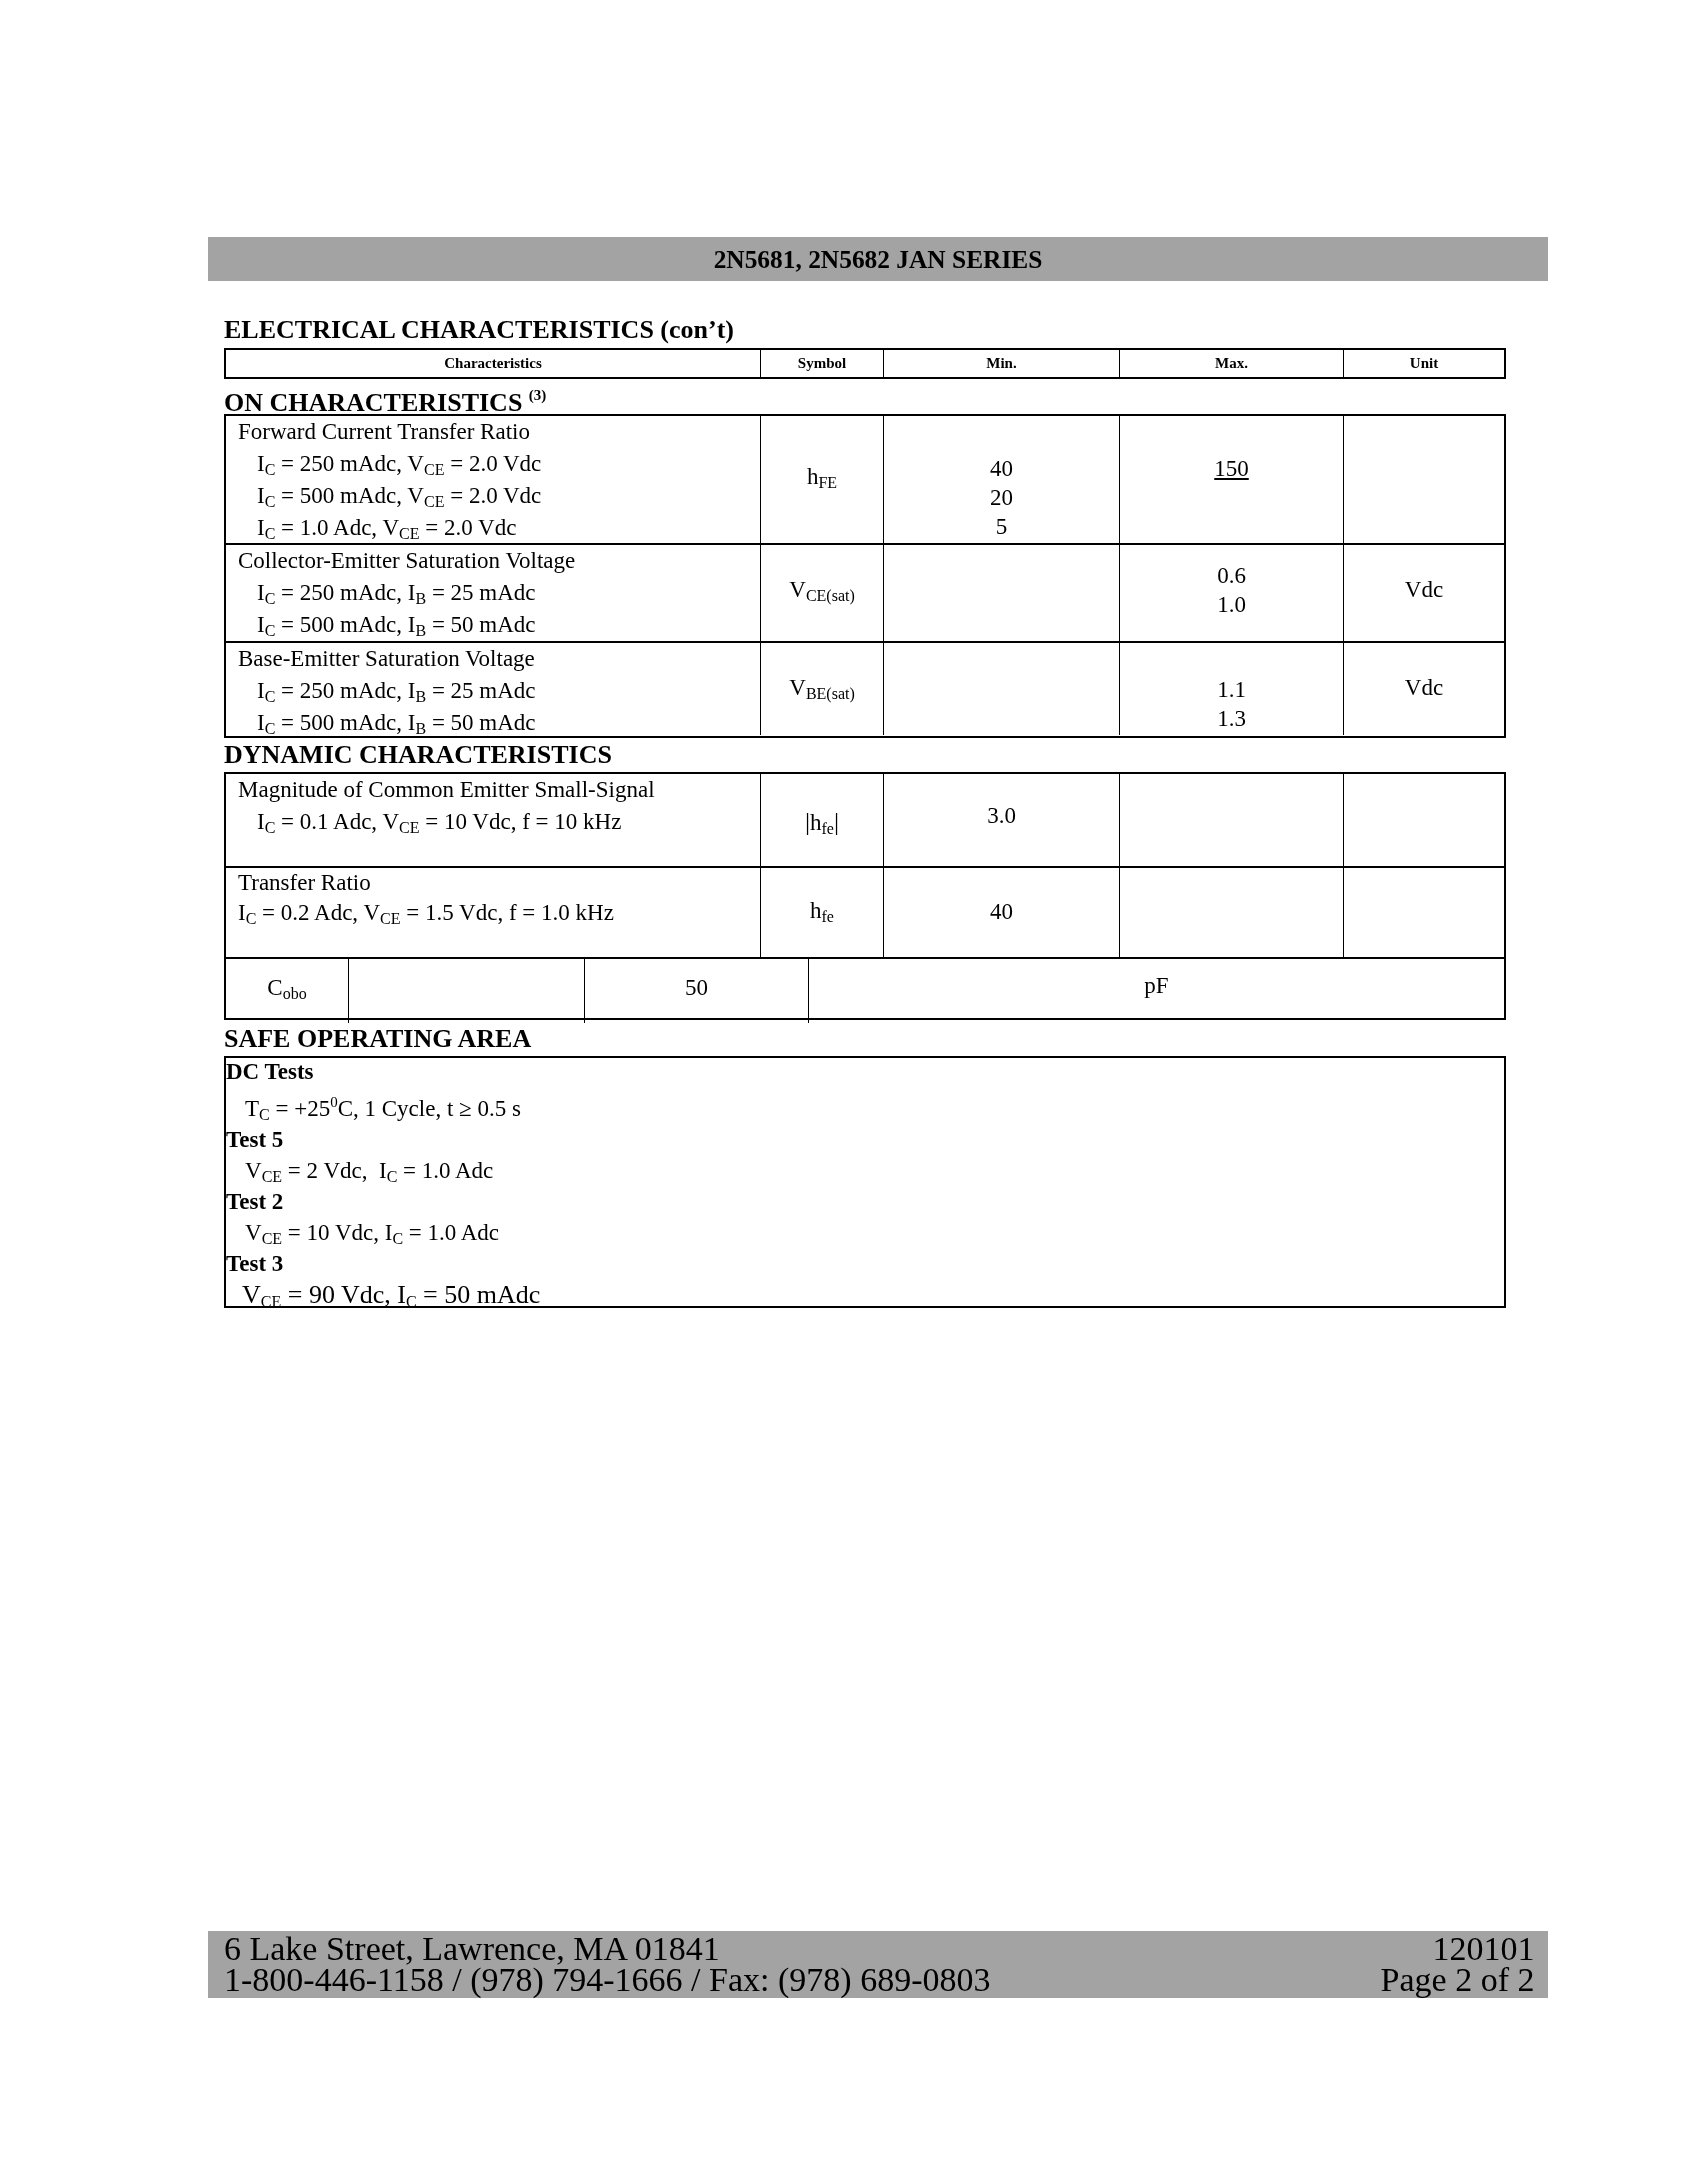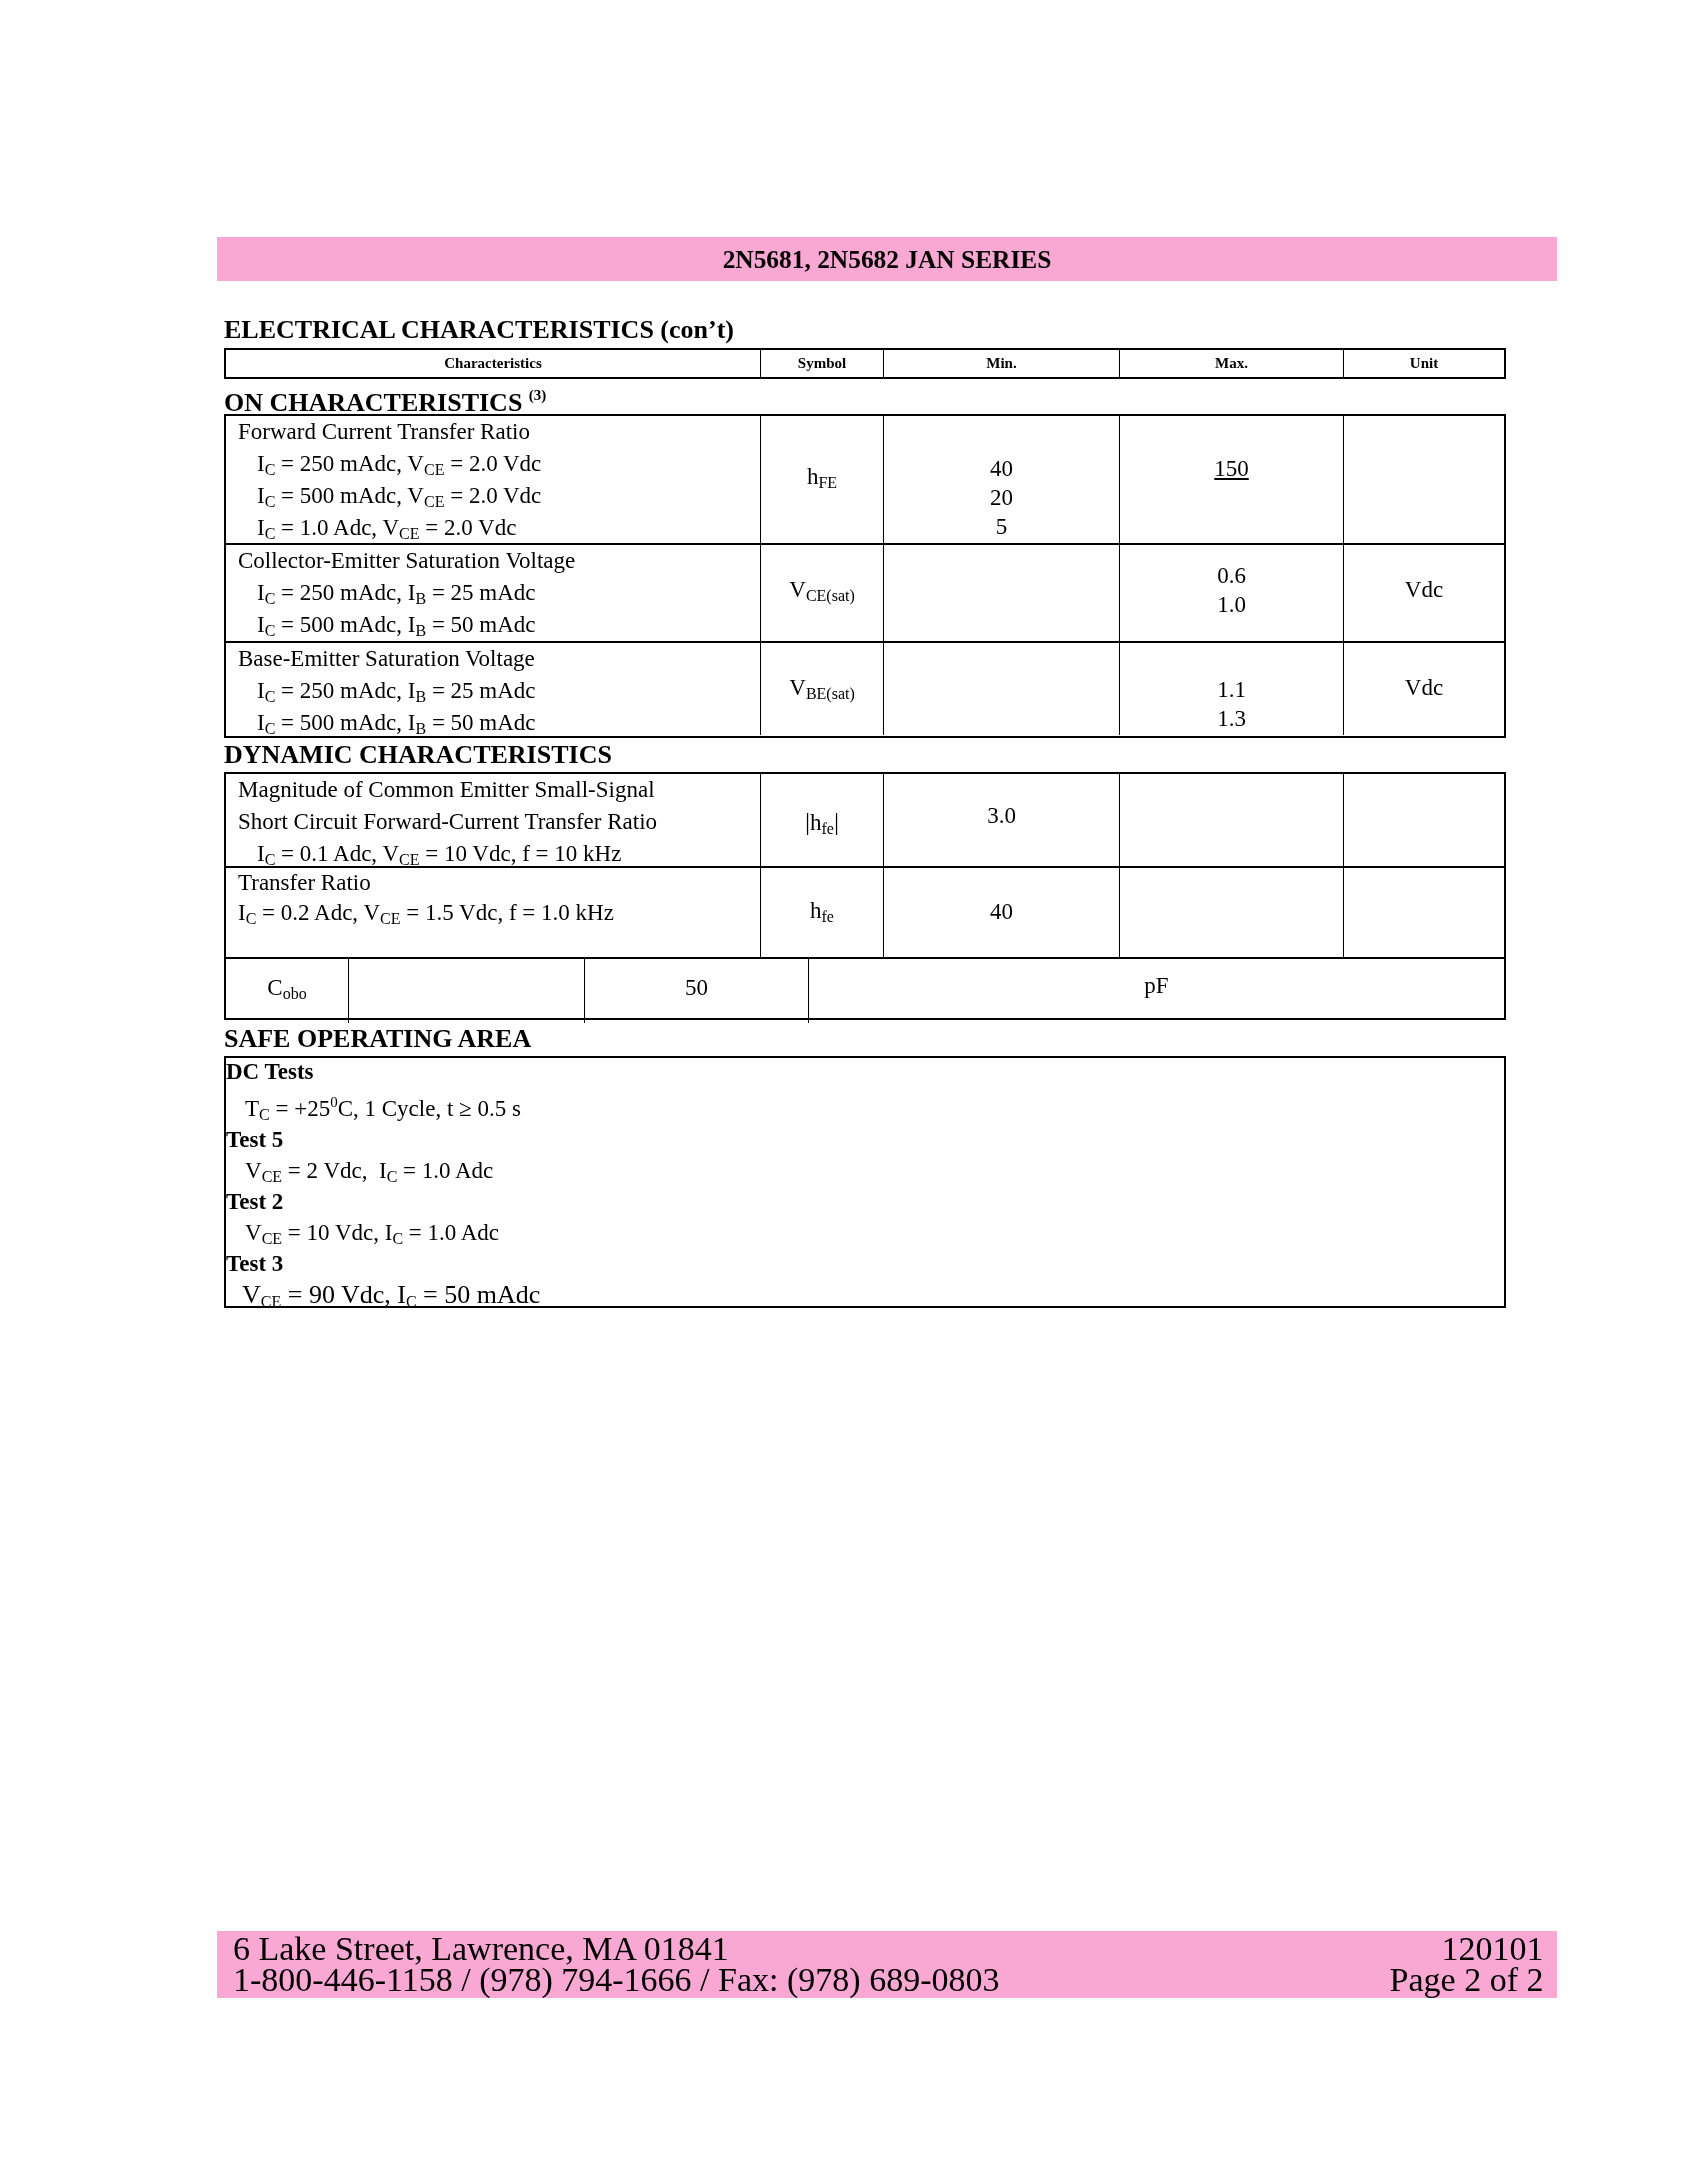--- a/index.html
+++ b/index.html
@@ -1,19 +1,19 @@
 <!DOCTYPE html>
 <html style="font-size:12.7px"><head>
 <meta charset="utf-8">
 <style>
   html, body { margin: 0; padding: 0; background: #ffffff; }
   body { width: 1687px; height: 2183px; position: relative; overflow: hidden;
          font-family: "Liberation Serif", "DejaVu Serif", serif; color: #000; }
   .abs { position: absolute; }
-  .gray-bar { background: #f9a8d4; margin-left: 9px; }
+  .gray-bar { background: #a3a3a3; }
   .title { font-weight: bold; font-size: 25.4px; text-align: center; line-height: 44px; }
   .sec-heading { font-weight: bold; font-size: 26px; white-space: nowrap; line-height: 32px; }
   .sec-heading sup { font-size: 15px; vertical-align: 11px; }
   .grid-table { position: absolute; left: 224px; width: 1282px; border: 2.4px solid #000; box-sizing: border-box; }
   .hdr-row { display: flex; height: 100%; }
   .hdr-cell { font-weight: bold; font-size: 15px; text-align: center; line-height: 26px; border-right: 1.6px solid #000; box-sizing: border-box; }
   .hdr-cell:last-child { border-right: none; }
   .c1 { width: 535px; } .c2 { width: 123px; } .c3 { width: 236px; } .c4 { width: 224px; } .c5 { flex: 1; }
   .row { display: flex; border-bottom: 2.4px solid #000; box-sizing: border-box; }
   .row:last-child { border-bottom: none; }
@@ -125,21 +125,20 @@
   </div>
 </div>
 
 <div class="abs sec-heading" style="left:224px; top:739px;">DYNAMIC CHARACTERISTICS</div>
 
 <div class="grid-table" style="top:772px; height:248px;">
 
   <div class="row" style="height:94px;">
     <div class="cell c1 desc">
       <div>Magnitude of Common Emitter Small-Signal</div>
-      <div>Short Circuit Forward-Current Transfer Ratio</div>
       <div class="ind"><span>I</span><sub>C</sub><span> = 0.1 Adc, </span><span>V</span><sub>CE</sub><span> = 10 Vdc, f = 10 kHz</span></div>
     </div>
     <div class="cell c2">
       <div class="sym" style="top:33px; font-size:25.4px;"><span>|</span><span style="font-size:23px;">h</span><sub>fe</sub><span>|</span></div>
     </div>
     <div class="cell c3">
       <div class="center-stack" style="top:27px;">
         <div>3.0</div>
       </div>
     </div>

